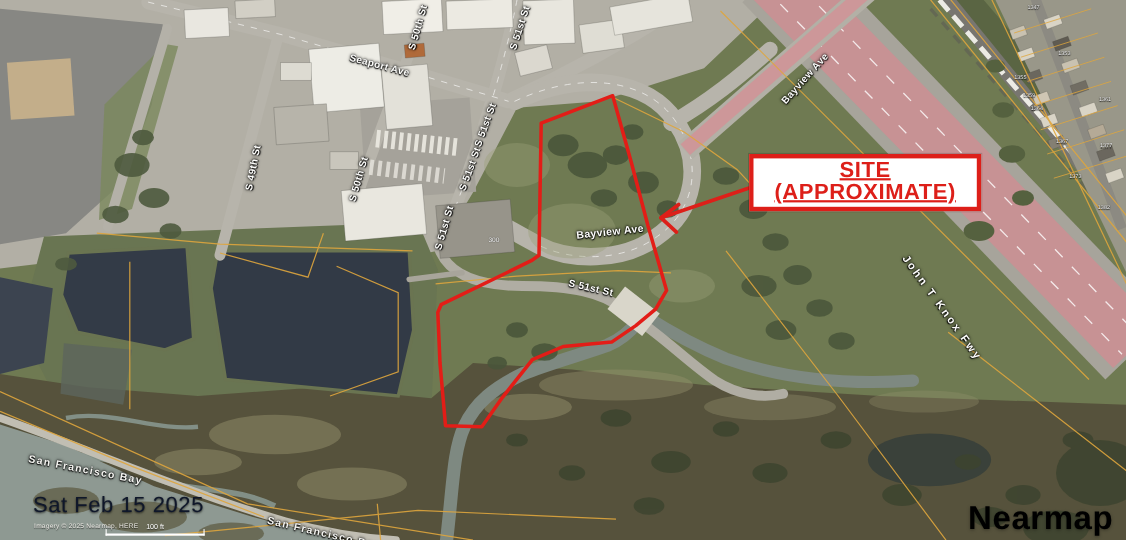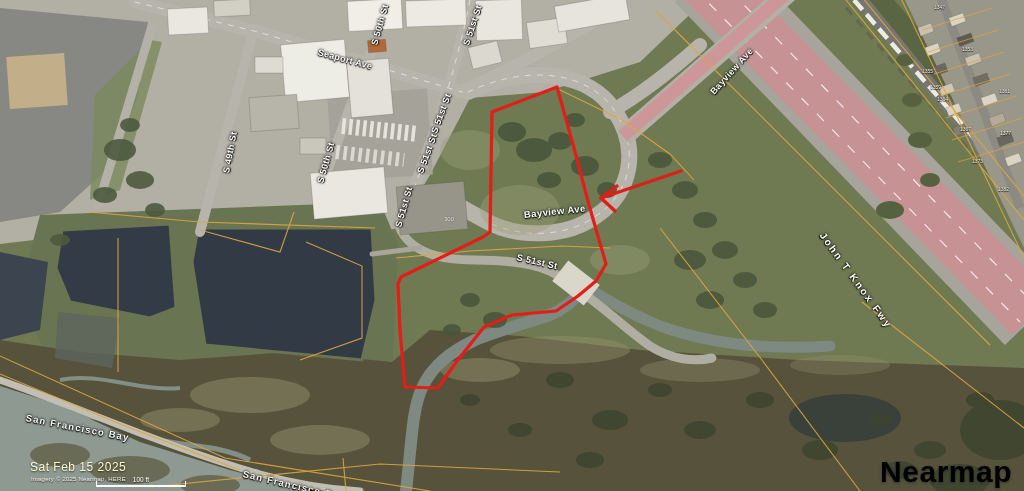--- a/index.html
+++ b/index.html
@@ -12,21 +12,21 @@
   .lbl-fwy{font-size:10px;letter-spacing:2.2px}
   .lbl-bay{font-size:9.5px;letter-spacing:1.2px;color:#f4f4f0;font-weight:600}
   .parcel-num{position:absolute;color:#fff;font-size:5px;font-weight:400;
               text-shadow:0 0 1px #000,0 1px 1px rgba(0,0,0,.8);white-space:nowrap}
   .bldg-num{position:absolute;color:#fff;font-size:6px;font-weight:400;text-shadow:0 0 1px #000}
   .site-box{position:absolute;left:681px;top:140px;width:211px;box-sizing:border-box;background:#fff;
             border:4px solid var(--annotation-red,#dd1f19);text-align:center;padding:1px 0 3px;
             box-shadow:0 0 0 1px rgba(0,0,0,.15)}
   .site-box .line{display:block;color:var(--annotation-red,#dd1f19);font-weight:700;font-size:20px;
                   line-height:20px;text-decoration:underline;letter-spacing:.5px}
-  .date-label{position:absolute;left:30px;top:460px;font-size:12px;font-weight:500;color:#fef9c3;
+  .date-label{position:absolute;left:30px;top:448px;font-size:20px;font-weight:500;color:#0f172a;
               letter-spacing:.5px;text-shadow:0 1px 2px rgba(0,0,0,.7)}
   .attribution{position:absolute;left:31px;top:476px;font-size:6px;color:#efede8;letter-spacing:.2px;
                text-shadow:0 1px 1px rgba(0,0,0,.7)}
   .scalebar{position:absolute;left:96px;top:472px;width:90px;height:15px}
   .scalebar .bar{position:absolute;left:0;right:0;bottom:0;height:6px;box-sizing:border-box;
                  border-left:1.5px solid #fff;border-right:1.5px solid #fff;border-bottom:2px solid #fff}
   .scalebar .txt{position:absolute;left:0;right:0;bottom:4px;text-align:center;font-size:6.5px;color:#fff;
                  text-shadow:0 1px 1px rgba(0,0,0,.6)}
   .nearmap-logo{position:absolute;right:12px;bottom:2px;font-size:30px;font-weight:700;color:#000000;
                 letter-spacing:.5px;text-shadow:0 1px 3px rgba(0,0,0,.35)}
@@ -279,20 +279,24 @@
   <span class="parcel-num" style="left:922px;top:68px">1355</span>
   <span class="parcel-num" style="left:930px;top:84px">1359</span>
   <span class="parcel-num" style="left:999px;top:88px">1361</span>
   <span class="parcel-num" style="left:937px;top:96px">1364</span>
   <span class="parcel-num" style="left:960px;top:126px">1367</span>
   <span class="parcel-num" style="left:972px;top:158px">1373</span>
   <span class="parcel-num" style="left:1000px;top:130px">1377</span>
   <span class="parcel-num" style="left:998px;top:186px">1382</span>
   <span class="bldg-num" style="left:444px;top:216px">300</span>
 
+  <div class="site-box">
+    <span class="line">SITE</span>
+    <span class="line">(APPROXIMATE)</span>
+  </div>
 
   <div class="date-label">Sat Feb 15 2025</div>
   <div class="attribution">Imagery © 2025 Nearmap, HERE</div>
   <div class="scalebar">
     <div class="txt">100 ft</div>
     <div class="bar"></div>
   </div>
   <div class="nearmap-logo">Nearmap</div>
 
 </div>

